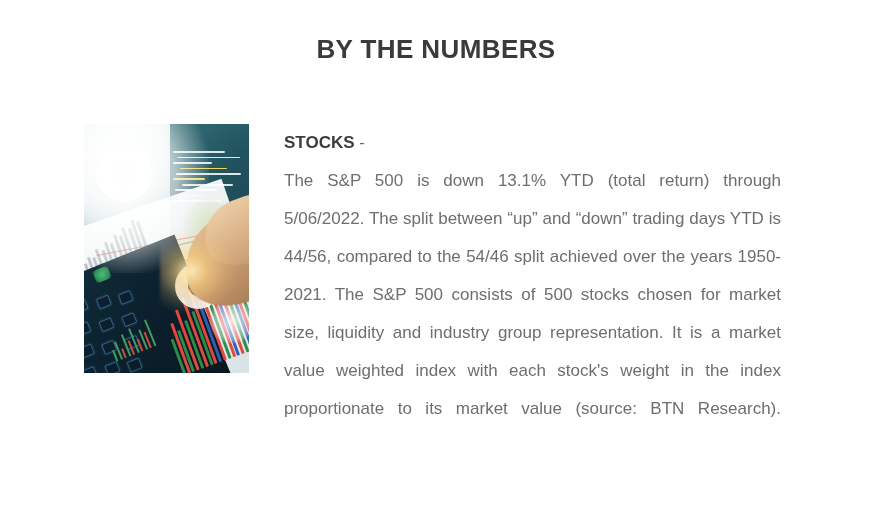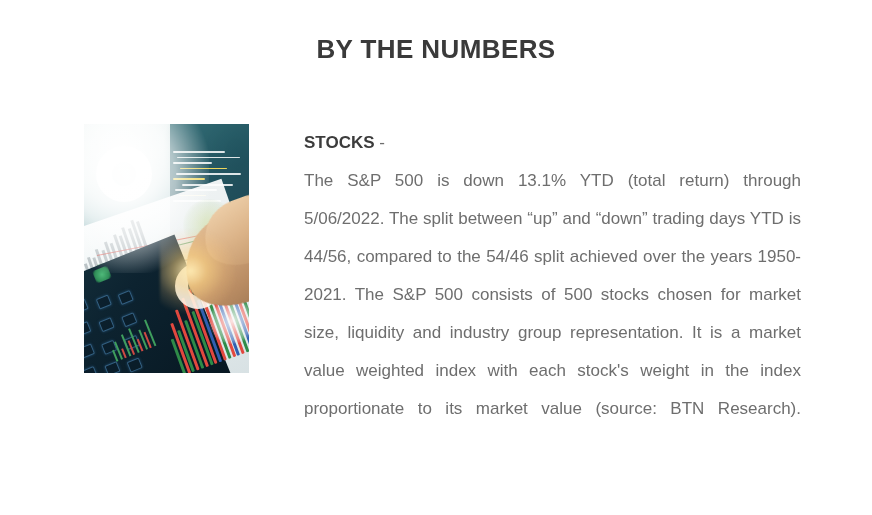--- a/index.html
+++ b/index.html
@@ -292,21 +292,21 @@
     left: -14%;
     top: -16%;
     width: 90%;
     height: 76%;
     background: radial-gradient(ellipse at 45% 50%, rgba(255,255,255,0.96) 0%, rgba(255,255,255,0.62) 42%, rgba(255,255,255,0) 74%);
   }
 
   
   .copy {
     position: absolute;
-    left: 304px;
+    left: 284px;
     top: 124px;
     width: 497px;
     color: #6e6e6e;
     font-size: 17px;
     line-height: 38px;
     text-align: justify;
     text-justify: inter-word;
   }
   .copy .lead {
     color: #3c3c3c;

